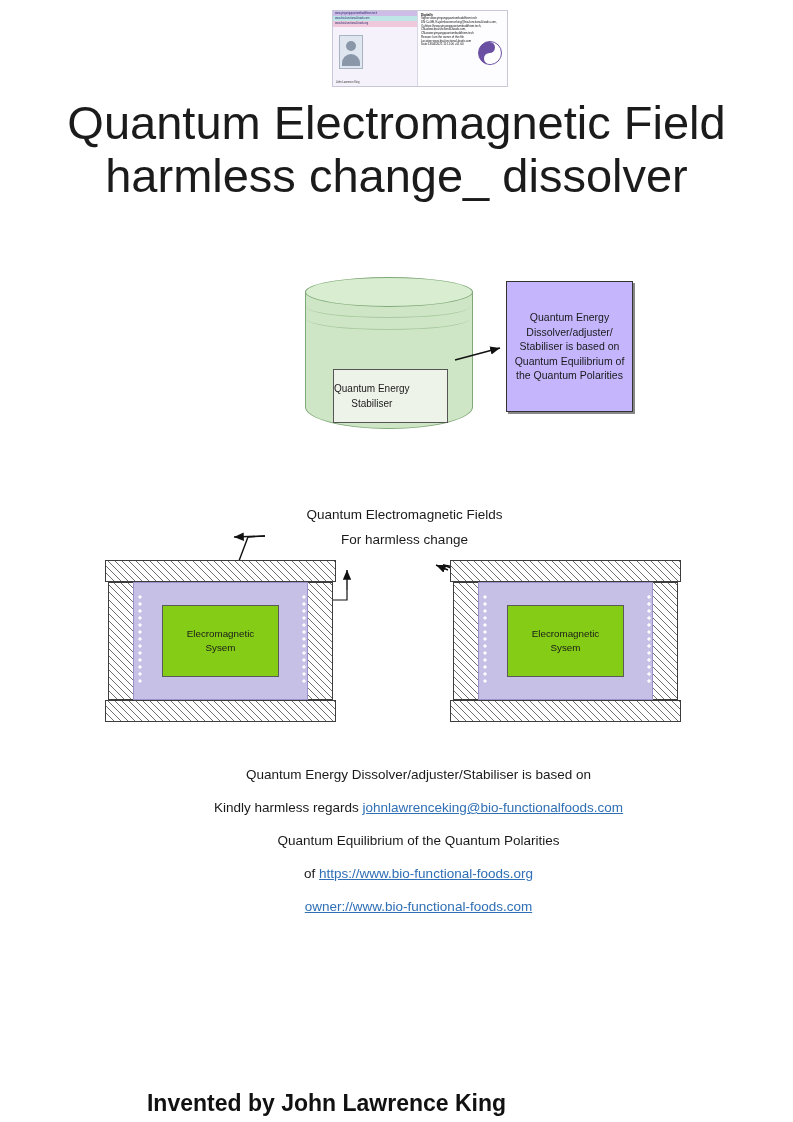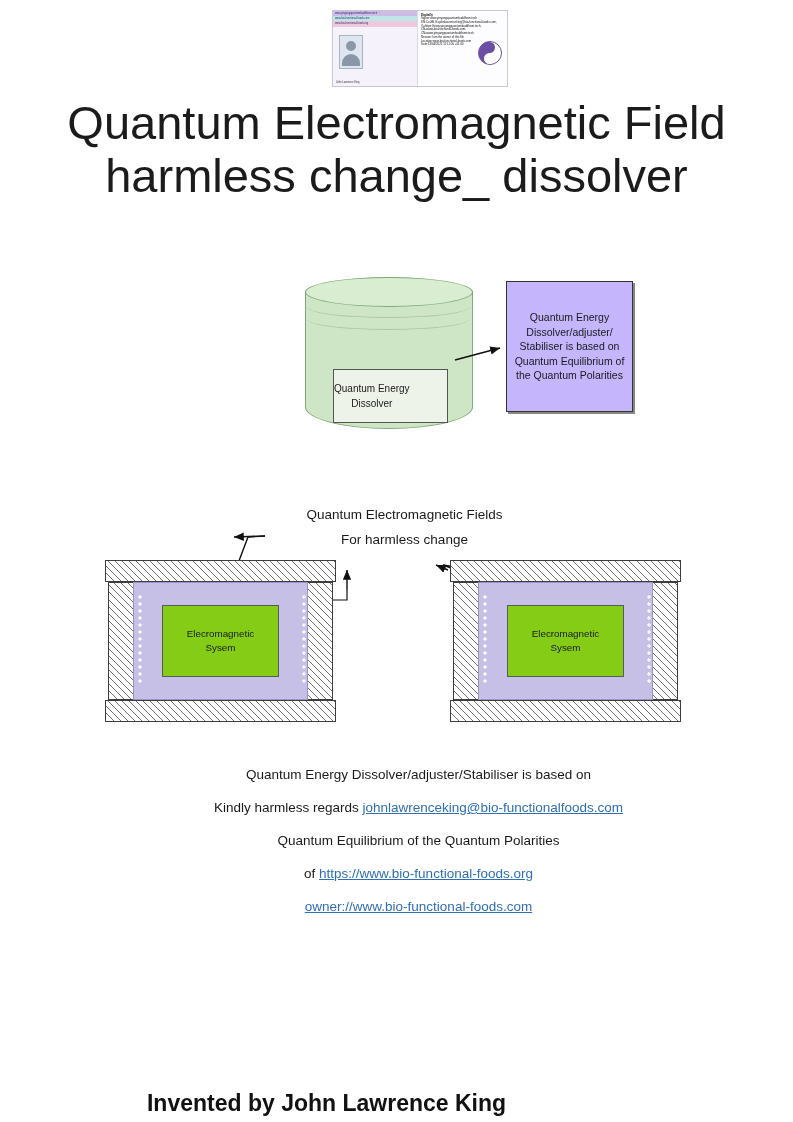--- a/index.html
+++ b/index.html
@@ -357,21 +357,21 @@
 </div>
 
 <div class="cyl-wrap">
   <div class="cyl-body"></div>
   <div class="cyl-rib r1"></div>
   <div class="cyl-rib r2"></div>
   <div class="cyl-top"></div>
   <div class="cyl-inner-label">
     <div>
       <div>Quantum Energy</div>
-      <div>Dissolver</div>
+      <div>Stabiliser</div>
     </div>
   </div>
 </div>
 
 <div class="equil-box">Quantum Energy Dissolver/adjuster/ Stabiliser is based on Quantum Equilibrium of the Quantum Polarities</div>
 
 <svg class="arrow-svg" viewBox="0 0 793 1122">
   <defs>
     <marker id="ah" markerWidth="8" markerHeight="8" refX="7" refY="3" orient="auto">
       <path d="M0,0 L7,3 L0,6 z" fill="#111"></path>

